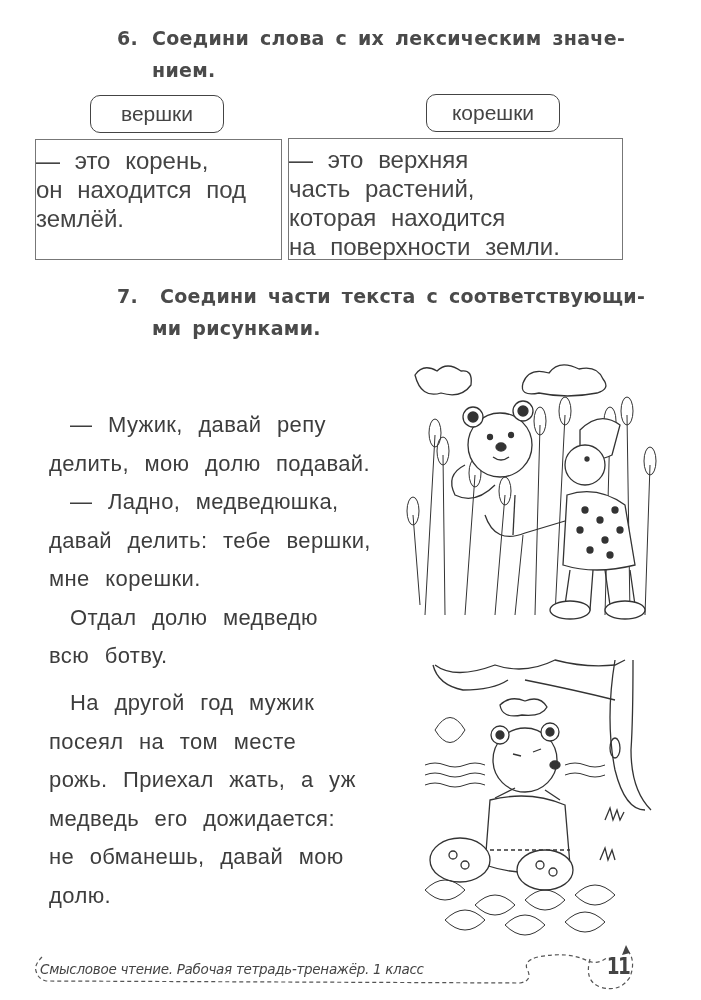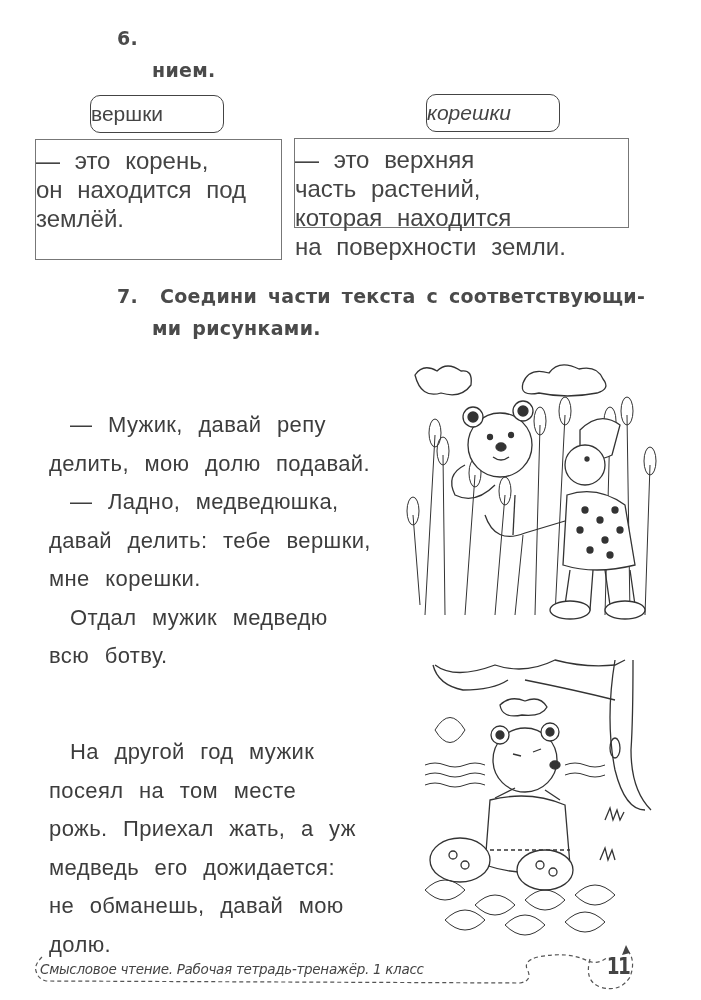--- a/index.html
+++ b/index.html
@@ -1,72 +1,73 @@
 <!DOCTYPE html>
 <html><head>
 <meta charset="utf-8">
 <style>
   html, body { margin: 0; padding: 0; background: #ffffff; }
   body { width: 701px; height: 1000px; position: relative; overflow: hidden; color: #3a3a3a; font-family: "Liberation Sans", sans-serif; }
   .abs { position: absolute; }
   .task-title { font-family: "DejaVu Sans", sans-serif; font-weight: bold; font-size: 19px; color: #4a4a4a; letter-spacing: 0.3px; line-height: 32px; }
   .task-num { position: absolute; left: 0; }
   .task-text { position: absolute; left: 35px; width: 505px; text-align: justify; text-align-last: left; word-spacing: 4px; }
-  .word-tag { border: 1.5px solid #444; border-radius: 10px; height: 38px; box-sizing: border-box; display: flex; align-items: center; justify-content: flex-start; font-size: 21px; color: #444; }
+  .word-tag { border: 1.5px solid #444; border-radius: 10px; height: 38px; box-sizing: border-box; display: flex; align-items: center; justify-content: center; font-size: 21px; color: #444; }
   .def-box { border: 1px solid #777; box-sizing: border-box; font-size: 24px; line-height: 29px; padding: 6px 0; color: #444; word-spacing: 8px; }
   .story { font-size: 22px; line-height: 30.5px; color: #3d3d3d; word-spacing: 9px; letter-spacing: 0.4px; }
   .story p { margin: 8px; }
   .story .indent { padding-left: 21px; }
   .footer-text { font-family: "DejaVu Sans", sans-serif; font-size: 13.5px; color: #444; letter-spacing: -0.3px; }
   .page-num { font-family: "DejaVu Sans", sans-serif; font-weight: bold; font-size: 23px; color: #444; letter-spacing: -2px; transform: scaleX(0.8); }
 </style>
 </head>
 <body>
 
 <div class="abs task-title" style="left:117px; top:22px; width:560px; height:66px;">
   <span class="task-num" style="top:0;">6.</span>
+  <span class="task-text" style="top:0;">Соедини слова с их лексическим значе-</span>
   <span class="task-text" style="top:32px;">нием.</span>
 </div>
 
 <div class="abs word-tag" style="left:90px; top:95px; width:134px;">
   <span>вершки</span>
 </div>
-<div class="abs word-tag" style="left:426px; top:94px; width:134px;font-style:italic;">
+<div class="abs word-tag" style="left:426px; top:94px; width:134px;">
   <span>корешки</span>
 </div>
 
 <div class="abs def-box" style="left:35px; top:139px; width:247px; height:121px;">
   <div>— это корень,</div>
   <div>он находится под</div>
   <div>землёй.</div>
 </div>
-<div class="abs def-box" style="left:294px; top:138px; width:335px; height:90px;">
+<div class="abs def-box" style="left:288px; top:138px; width:335px; height:122px;">
   <div>— это верхняя</div>
   <div>часть растений,</div>
   <div>которая находится</div>
   <div>на поверхности земли.</div>
 </div>
 
 <div class="abs task-title" style="left:117px; top:280px; width:560px; height:66px;">
   <span class="task-num" style="top:0;">7.</span>
   <span class="task-text" style="top:0;margin-left:8px;">Соедини части текста с соответствующи-</span>
   <span class="task-text" style="top:32px;">ми рисунками.</span>
 </div>
 
 <div class="abs story" style="left:41px; top:402px; width:360px;">
   <p class="indent">— Мужик, давай репу</p>
   <p>делить, мою долю подавай.</p>
   <p class="indent">— Ладно, медведюшка,</p>
   <p>давай делить: тебе вершки,</p>
   <p>мне корешки.</p>
-  <p class="indent">Отдал мужик медведю</p>
+  <p class="indent">Отдал долю медведю</p>
   <p>всю ботву.</p>
 </div>
 
-<div class="abs story" style="left:41px; top:729px; width:360px;">
+<div class="abs story" style="left:41px; top:680px; width:360px;">
   <p class="indent">На другой год мужик</p>
   <p>посеял на том месте</p>
   <p>рожь. Приехал жать, а уж</p>
   <p>медведь его дожидается:</p>
   <p>не обманешь, давай мою</p>
   <p>долю.</p>
 </div>
 
 <div class="abs" style="left:405px; top:355px; width:280px; height:270px;">
   <svg width="280" height="270" viewBox="0 0 280 270" fill="none" stroke="#333" stroke-width="1.3">

